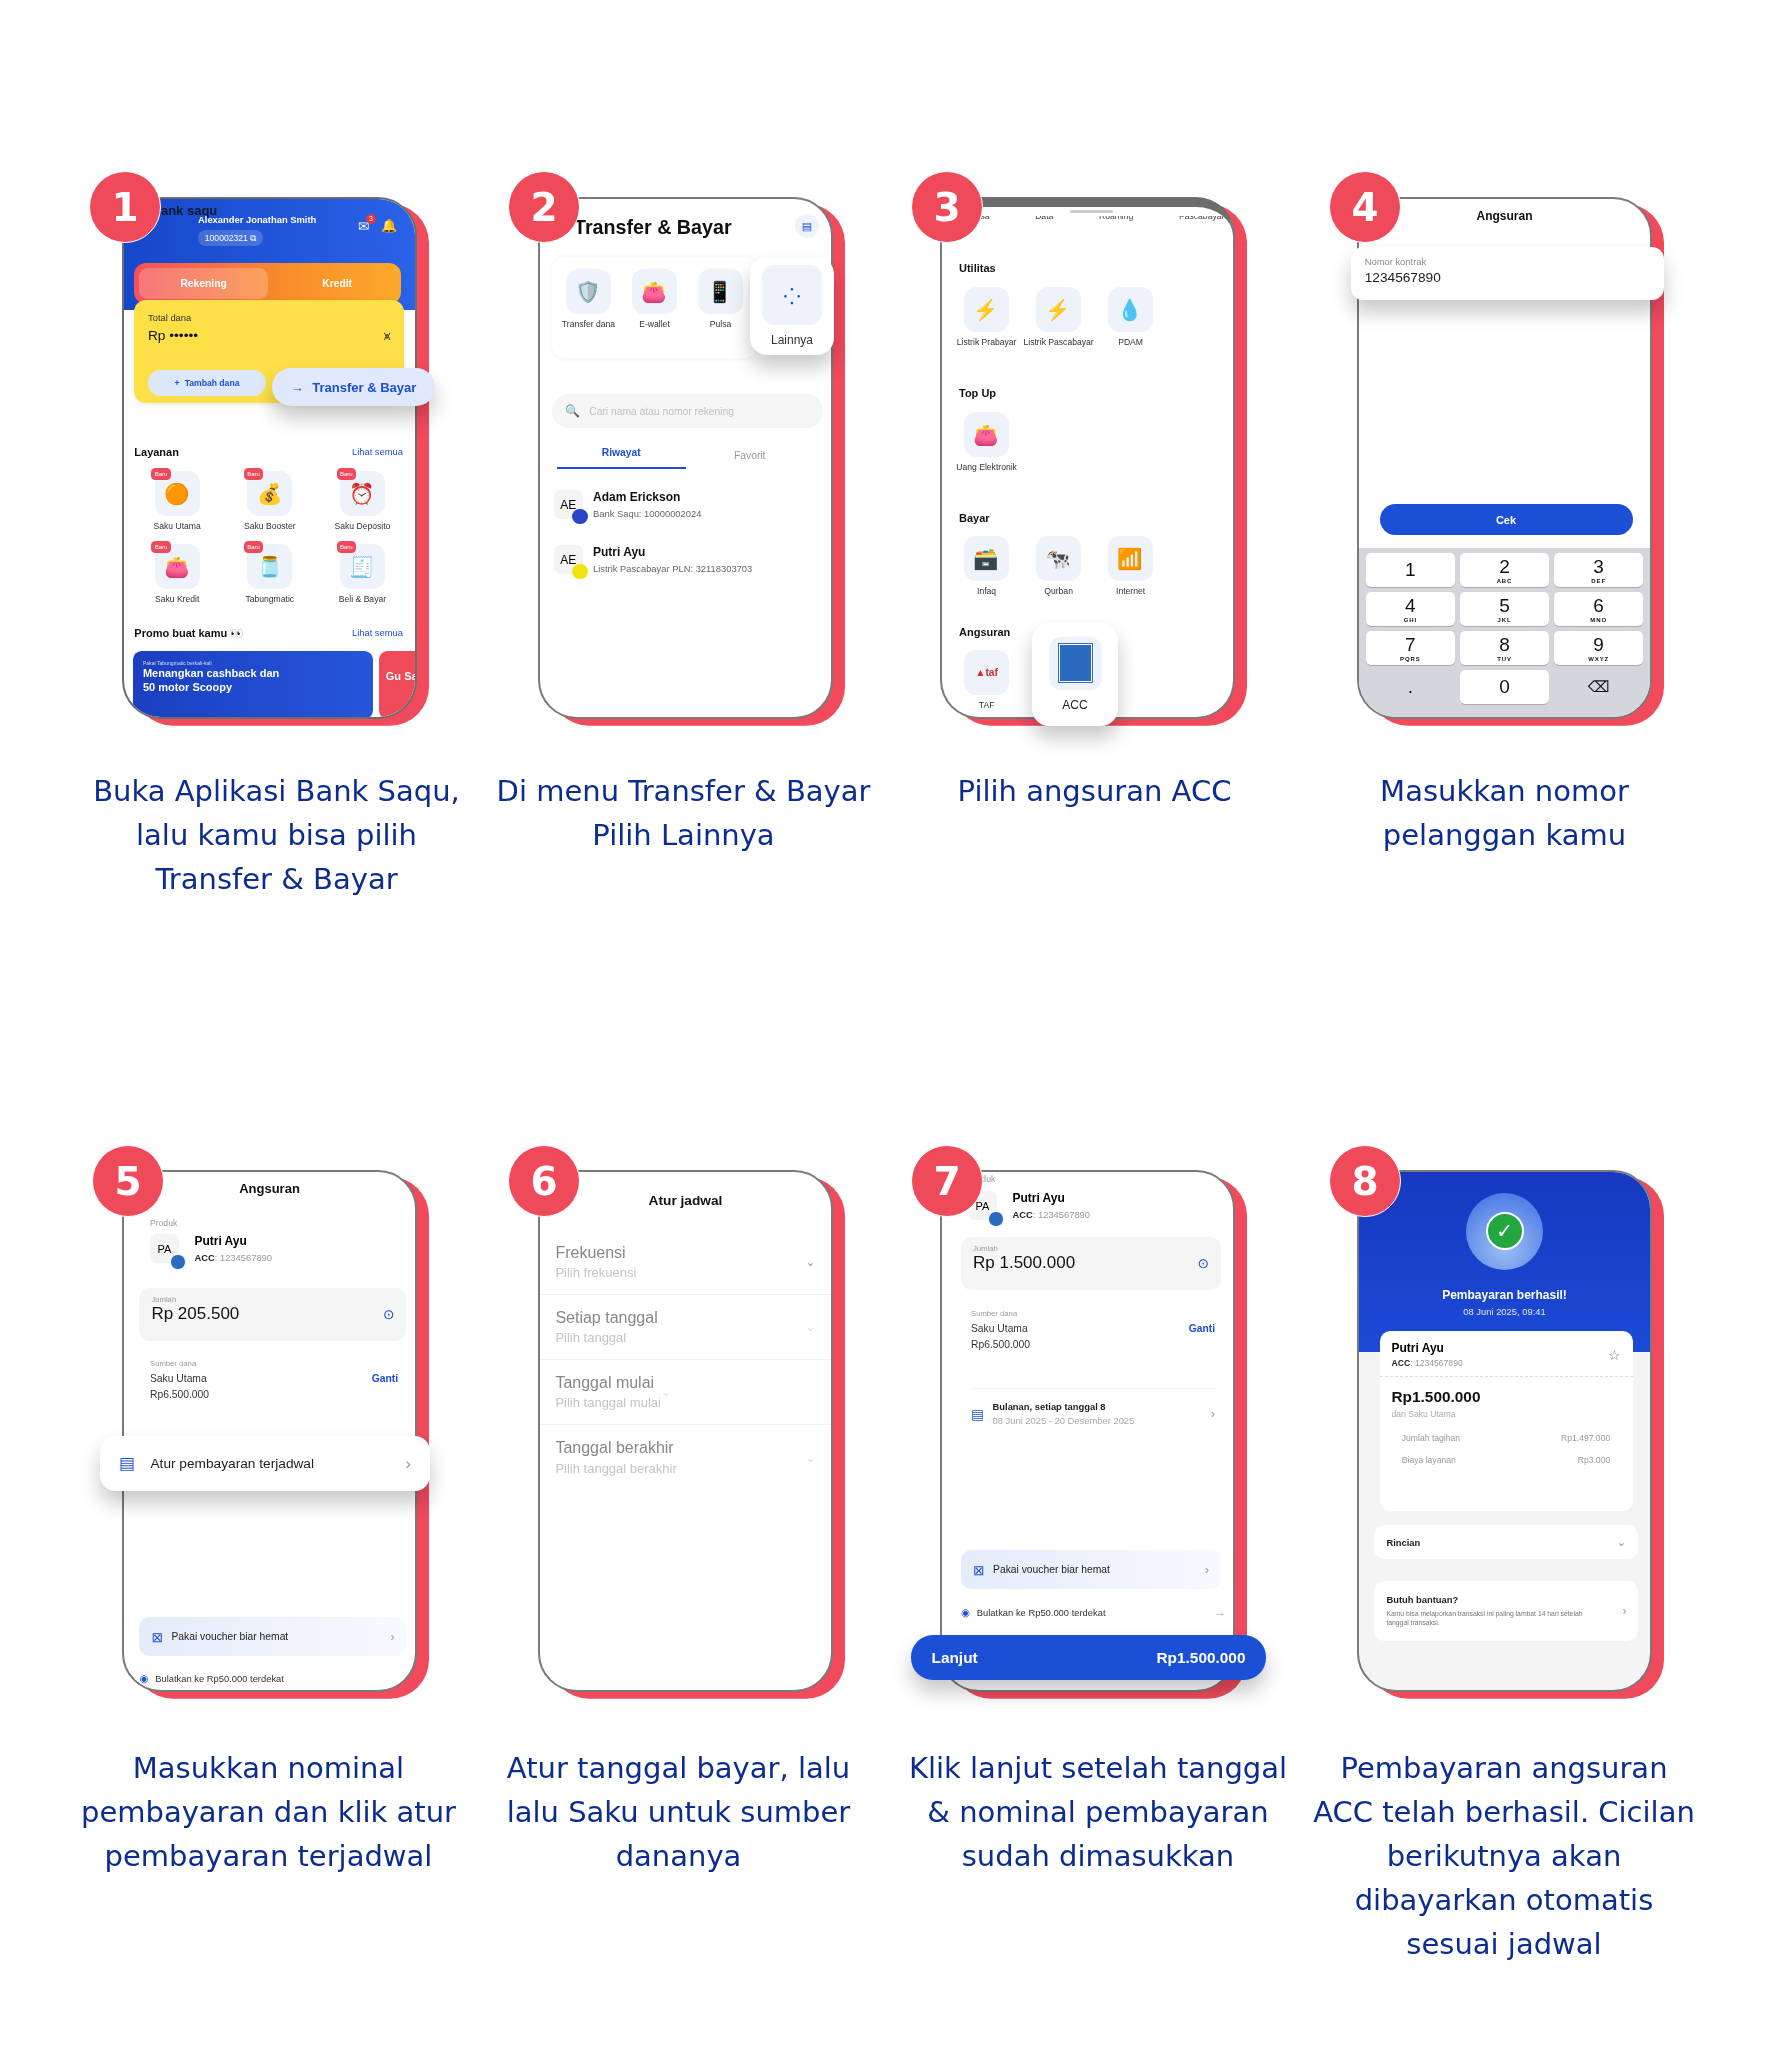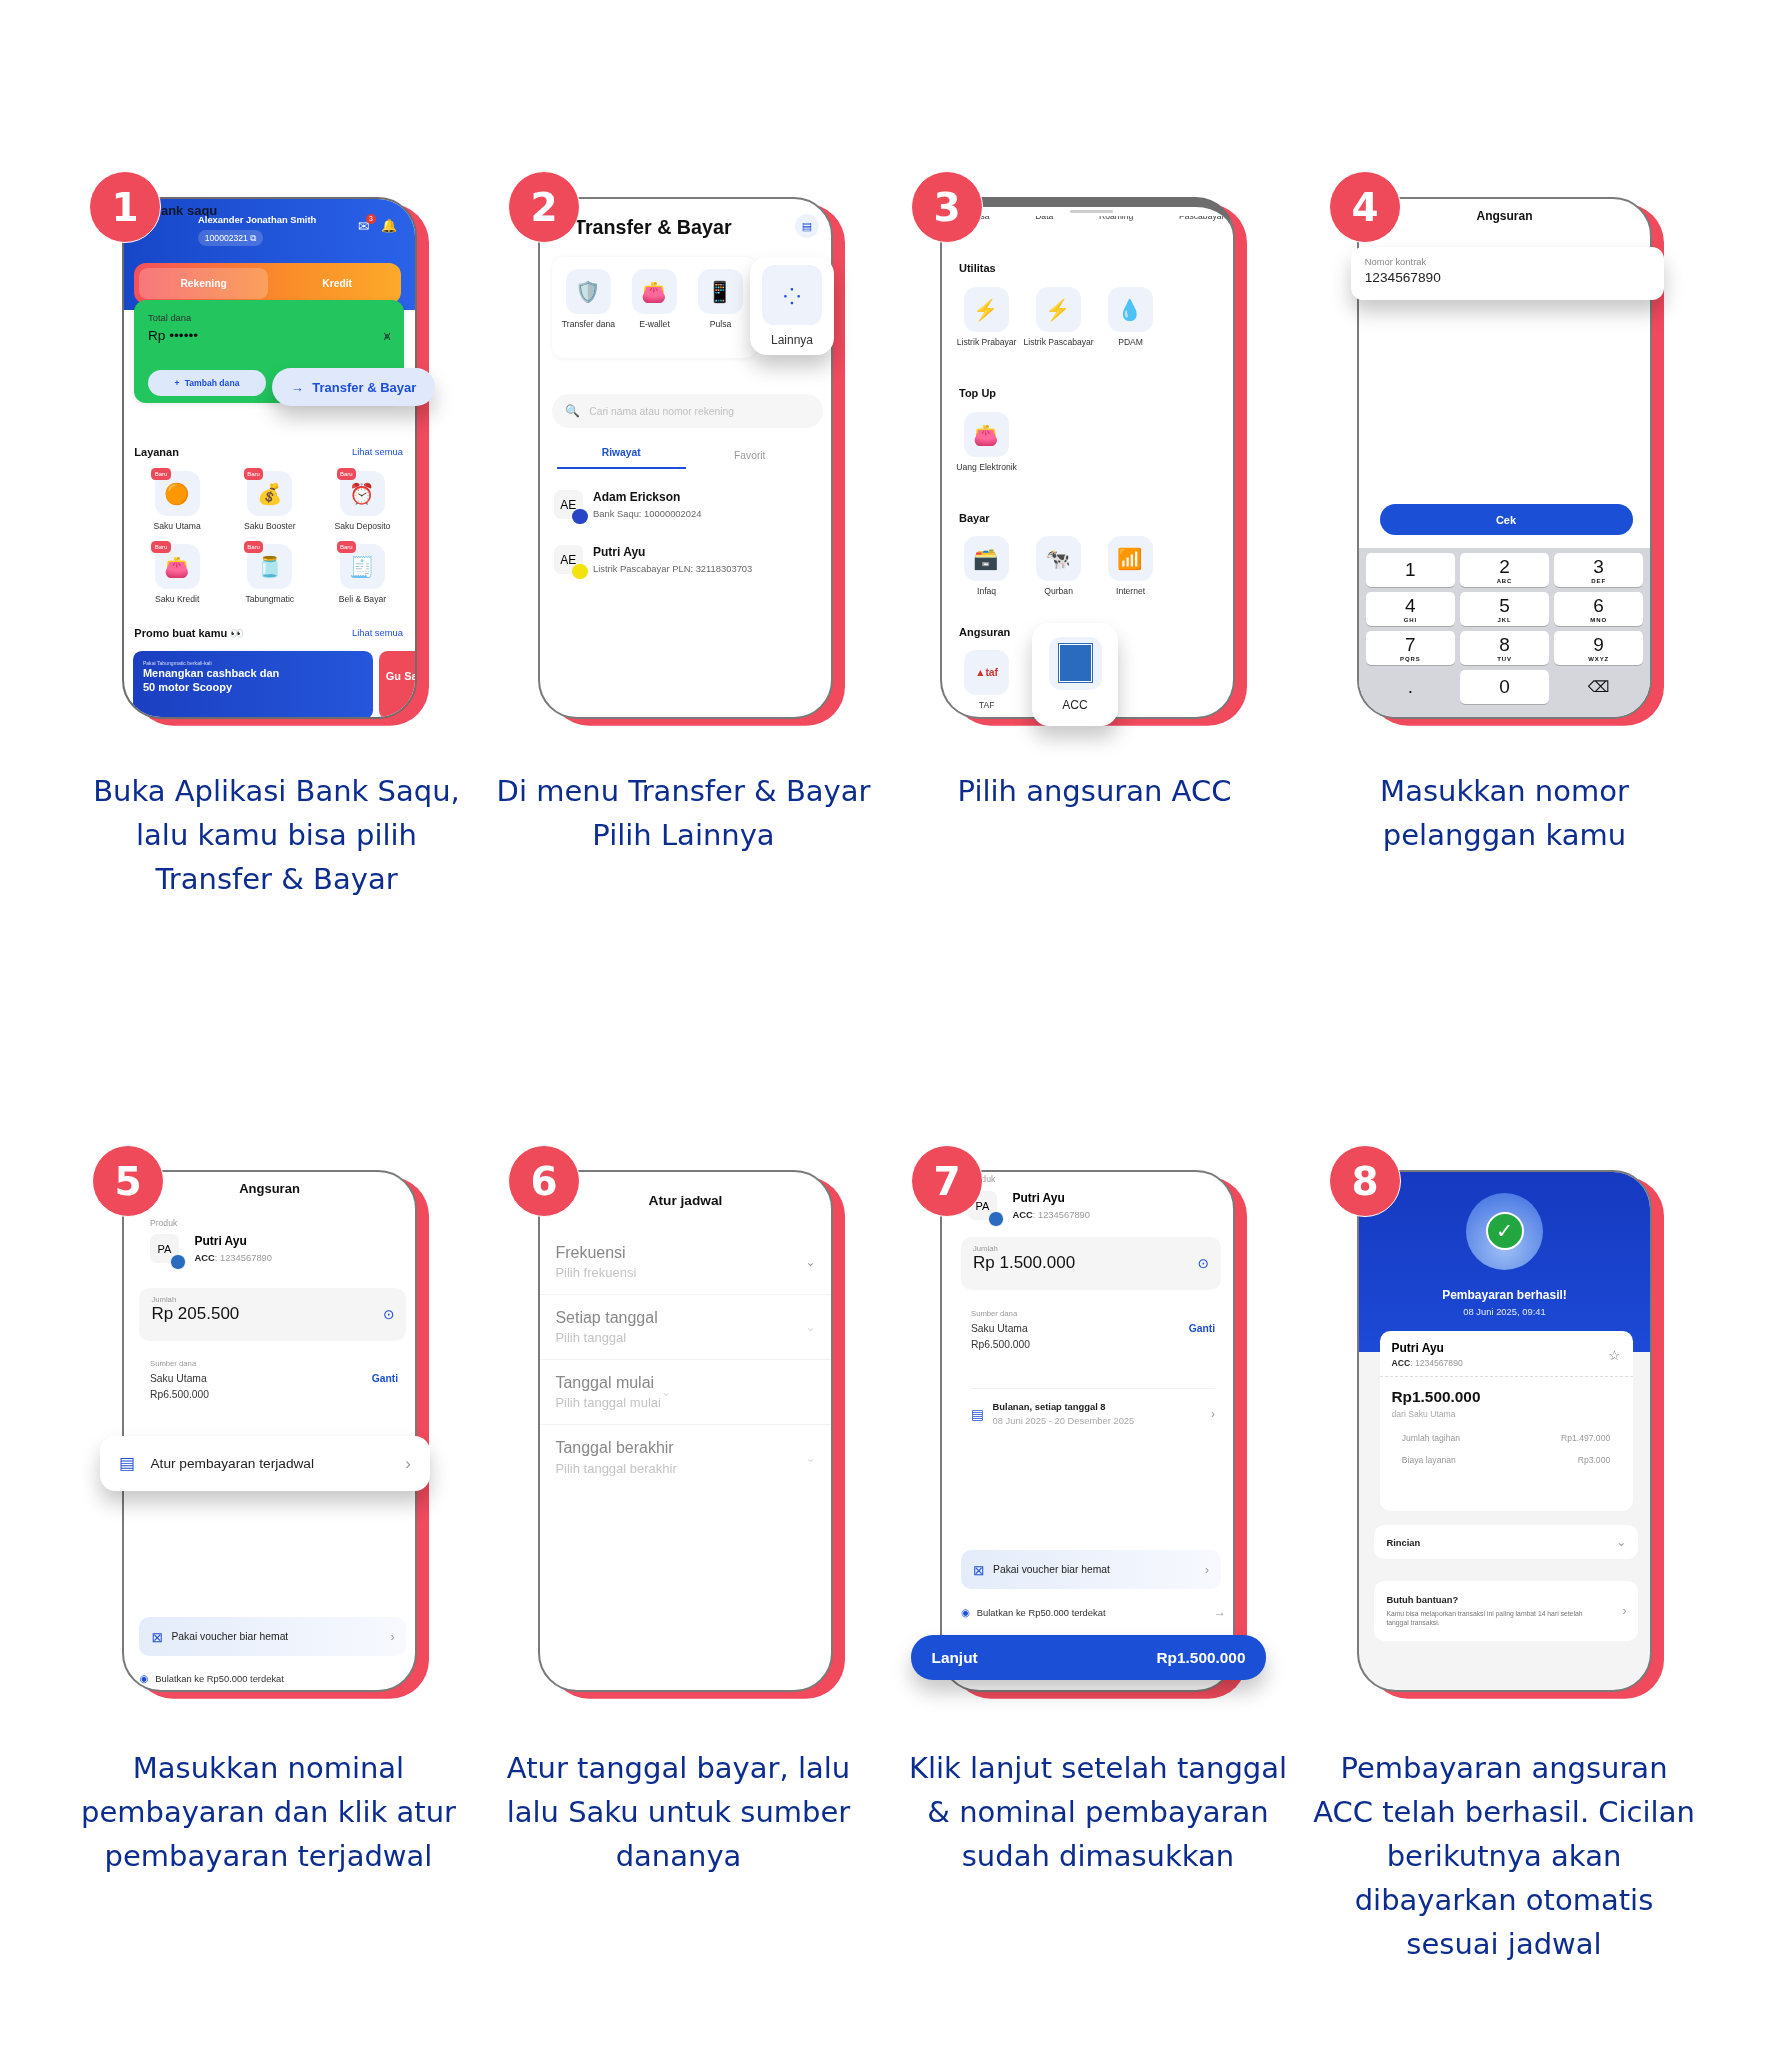--- a/index.html
+++ b/index.html
@@ -31,21 +31,21 @@
     <div style="position:absolute;left:0;top:0;width:100%;height:111px;background:linear-gradient(90deg,#1747c9,#2a62e8)"></div>
     <div style="position:absolute;left:29px;top:6px;color:#0f172a;font-weight:bold;font-size:13px;line-height:12px">bank saqu</div>
     <div style="position:absolute;left:74px;top:15.4px;color:#fff;font-size:9.4px;font-weight:bold">Alexander Jonathan Smith</div>
     <div style="position:absolute;left:74px;top:31px;color:#fff;font-size:8.6px;background:rgba(255,255,255,.18);border-radius:8.6px;padding:2.6px 6.8px"><span>100002321</span> <span>⧉</span></div>
     <div style="position:absolute;left:234px;top:19px;color:#fff;font-size:13.7px">✉<span style="position:absolute;top:-4.3px;left:7.7px;background:#e53935;color:#fff;border-radius:50%;font-size:6.8px;width:10.3px;height:10.3px;text-align:center;line-height:10.3px">3</span></div>
     <div style="position:absolute;left:257px;top:19px;color:#fff;font-size:13px">🔔</div>
     <div style="position:absolute;left:10.3px;top:64px;width:267px;height:41px;border-radius:12px;background:linear-gradient(90deg,#f5505a,#f98b2a 55%,#fca92a);display:flex">
       <div style="flex:1;margin:5.1px;border-radius:8.6px;background:rgba(255,255,255,.22);color:#fff;font-size:10.3px;font-weight:bold;display:flex;align-items:center;justify-content:center">Rekening</div>
       <div style="flex:1;color:#fff;font-size:10.3px;font-weight:bold;display:flex;align-items:center;justify-content:center">Kredit</div>
     </div>
-    <div style="position:absolute;left:10.3px;top:101px;width:270px;height:103px;background:#22c55e;border-radius:12px;box-shadow:0 1.7px 6.8px rgba(0,0,0,.08);padding:12px 13.7px">
+    <div style="position:absolute;left:10.3px;top:101px;width:270px;height:103px;background:#fde047;border-radius:12px;box-shadow:0 1.7px 6.8px rgba(0,0,0,.08);padding:12px 13.7px">
       <div style="font-size:9.4px;color:#333">Total dana</div>
       <div class="row" style="justify-content:space-between;margin-top:5.1px">
         <span style="font-size:13.7px;color:#111">Rp ••••••</span>
         <span style="font-size:12px;color:#222">⩙</span>
       </div>
     </div>
     <div style="position:absolute;left:24px;top:171px;width:118px;height:26px;border-radius:13px;background:#dde8fa;color:#1d4ed8;font-size:8.6px;font-weight:bold;display:flex;align-items:center;justify-content:center;gap:5.1px">
         <span>+</span>
         <span>Tambah dana</span>
       </div>

